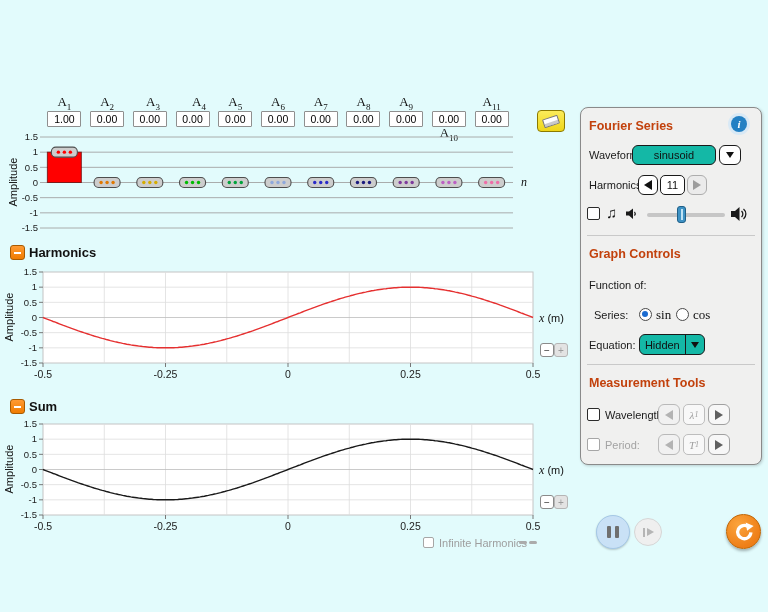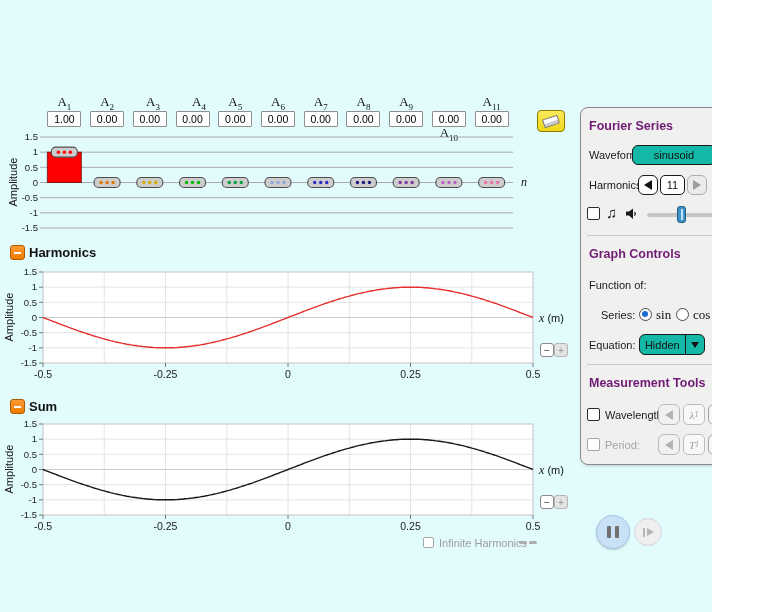--- a/index.html
+++ b/index.html
@@ -1,16 +1,16 @@
 <!DOCTYPE html>
 <html><head>
 <meta charset="utf-8">
 <style>
   html,body{margin:0;padding:0;}
-  #app{position:relative;width:712px;height:612px;background:#E2FBFC;overflow:hidden;
+  #app{position:relative;width:768px;height:612px;background:#E2FBFC;overflow:hidden;
        font-family:"Liberation Sans",sans-serif;color:#111;text-decoration:underline;}
   .abs{position:absolute;}
   
   .amp-label{position:absolute;top:94px;width:40px;text-align:center;
              font-family:"Liberation Serif",serif;font-size:13px;color:#111;}
   .amp-label sub{font-size:9px;}
   .amp-input{position:absolute;top:111px;width:34px;height:16px;box-sizing:border-box;
              border:1px solid #8F8F8F;background:#fff;font:10.5px "Liberation Sans",sans-serif;
              text-align:center;padding:0;border-radius:1px;}
   .eraser-btn{position:absolute;left:537px;top:110px;width:26px;height:20px;border-radius:4px;
@@ -33,21 +33,21 @@
   .collapse-btn span{display:block;width:7px;height:2px;background:#fff;}
   .sec-title{position:absolute;font-size:13px;font-weight:bold;color:#111;}
   
   .zoom-btn{position:absolute;width:14px;height:14px;box-sizing:border-box;border-radius:3px;
             font:10px "Liberation Sans",sans-serif;display:flex;align-items:center;justify-content:center;}
   .zoom-out{background:#fff;border:1px solid #8A8A8A;color:#333;}
   .zoom-in{background:#E3E3E3;border:1px solid #B5B5B5;color:#9B9B9B;}
   
   .panel{position:absolute;left:580px;top:107px;width:180px;height:356px;background:#F0F0EF;
          border:1px solid #8A8A8A;border-radius:8px;box-shadow:1px 1px 3px rgba(0,0,0,0.18);}
-  .p-title{position:absolute;font-size:12.5px;font-weight:bold;color:#701a75;}
+  .p-title{position:absolute;font-size:12.5px;font-weight:bold;color:#c2410c;}
   .p-label{position:absolute;font-size:11px;color:#1A1A1A;}
   .info-btn{position:absolute;left:150px;top:8px;width:16px;height:16px;border-radius:50%;
             background:#2380C3;box-shadow:0 0 0 3px #D9E9F5;display:flex;align-items:center;
             justify-content:center;cursor:pointer;}
   .info-btn span{color:#fff;font:italic bold 11px "Liberation Serif",serif;}
   .combo{position:absolute;box-sizing:border-box;height:20px;background:#14b8a6;border:1.4px solid #1A1A1A;
          border-radius:6px;display:flex;align-items:center;cursor:pointer;}
   .combo-text{flex:1;text-align:center;font-size:11px;color:#111;white-space:nowrap;}
   .combo-text i{font:italic 11px "Liberation Serif",serif;}
   .vr{align-self:stretch;width:1.4px;background:#1A1A1A;}
@@ -365,21 +365,21 @@
       <path d="M10.5,5 A 4 4 0 0 1 10.5,11" fill="none" stroke="#1A1A1A" stroke-width="1.3"></path>
       <path d="M12.5,3 A 6.5 6.5 0 0 1 12.5,13" fill="none" stroke="#1A1A1A" stroke-width="1.3"></path>
     </svg>
 
     <div class="hr" style="top:127px;"></div>
 
     <div class="p-title" style="left:8px;top:139px;">Graph Controls</div>
 
     <div class="p-label" style="left:8px;top:171px;">Function of:</div>
 
-    <div class="p-label" style="left:20px;top:201px;">Series:</div>
+    <div class="p-label" style="left:13px;top:201px;">Series:</div>
     <div class="radio sel" style="left:58px;top:200px;"></div>
     <div class="abs ser" style="left:75px;top:199px;">sin</div>
     <div class="radio" style="left:95px;top:200px;"></div>
     <div class="abs ser" style="left:112px;top:199px;">cos</div>
 
     <div class="p-label" style="left:8px;top:231px;">Equation:</div>
     <div class="combo" style="left:58px;top:226px;width:66px;height:21px;">
       <span class="combo-text">Hidden</span>
       <span class="vr"></span>
       <span class="caret-wrap">

